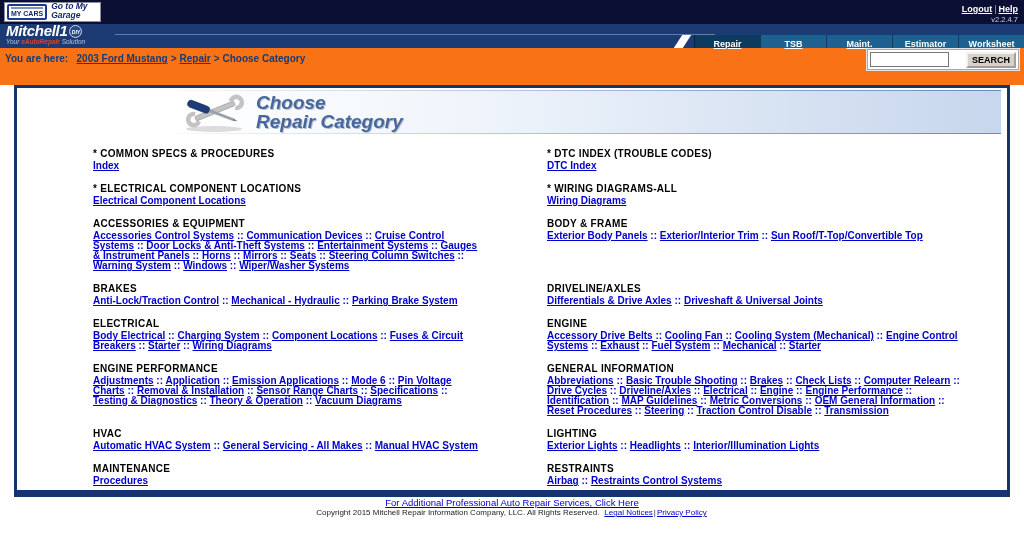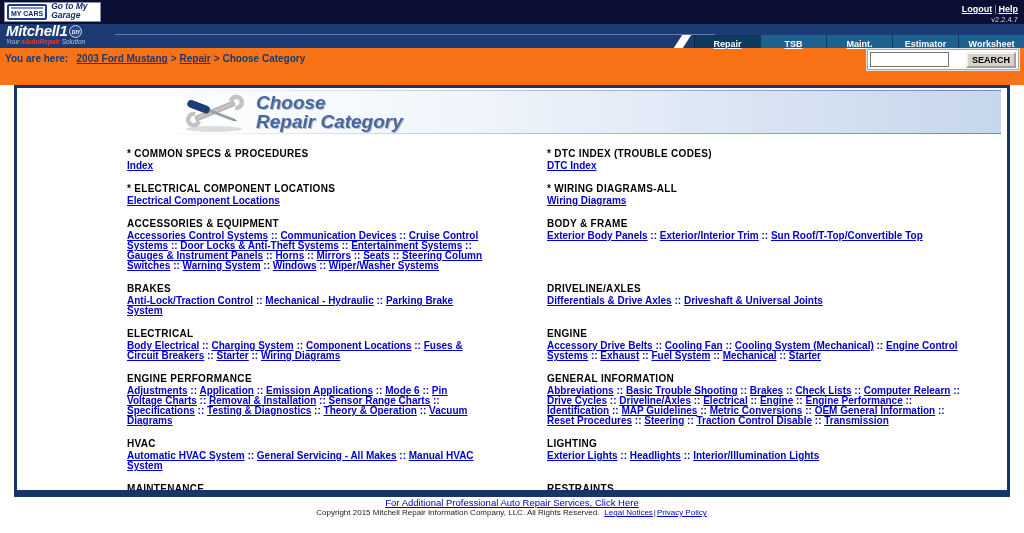--- a/index.html
+++ b/index.html
@@ -59,21 +59,21 @@
     background:linear-gradient(to right,#ffffff 0%, #f0f5fb 35%, #c6d6ec 100%); }
   .title-band::before, .title-band::after { content:""; position:absolute; left:0; right:0; height:1px;
     background:linear-gradient(to right, rgba(108,140,194,.05), #6c8cc2); }
   .title-band::before { top:0; } .title-band::after { bottom:0; }
   .tools-icon { position:absolute; left:4px; top:0; }
   .band-title { position:absolute; left:82px; top:3px; font-style:italic; font-weight:bold;
     font-size:19px; line-height:19px; color:#47689f; text-shadow:1px 1px 0 #b6bfcc; }
 
   .category-grid { position:absolute; left:0; right:0; top:60px; bottom:0;
     display:grid; grid-template-columns:1fr 1fr; row-gap:12px; align-content:start; }
-  .cat-cell.left  { padding-left:110px; padding-right:28px; }
+  .cat-cell.left  { padding-left:76px; padding-right:28px; }
   .cat-cell.right { padding-left:35px;  padding-right:40px; }
   .cat-title { font-size:10px; font-weight:bold; color:#000; letter-spacing:.3px; margin-bottom:2px; white-space:nowrap; }
   .cat-links { font-size:10px; line-height:10px; color:#0000cc; }
   .cat-links a { color:#0000cc; text-decoration:underline; font-weight:bold; }
   .cat-links .sep { font-weight:bold; }
 
   
   .footer { height:44px; overflow:hidden; text-align:center; padding-top:1px; }
   .promo { font-size:9.5px; line-height:10px; }
   .promo a { color:#0000cc; text-decoration:underline; }

